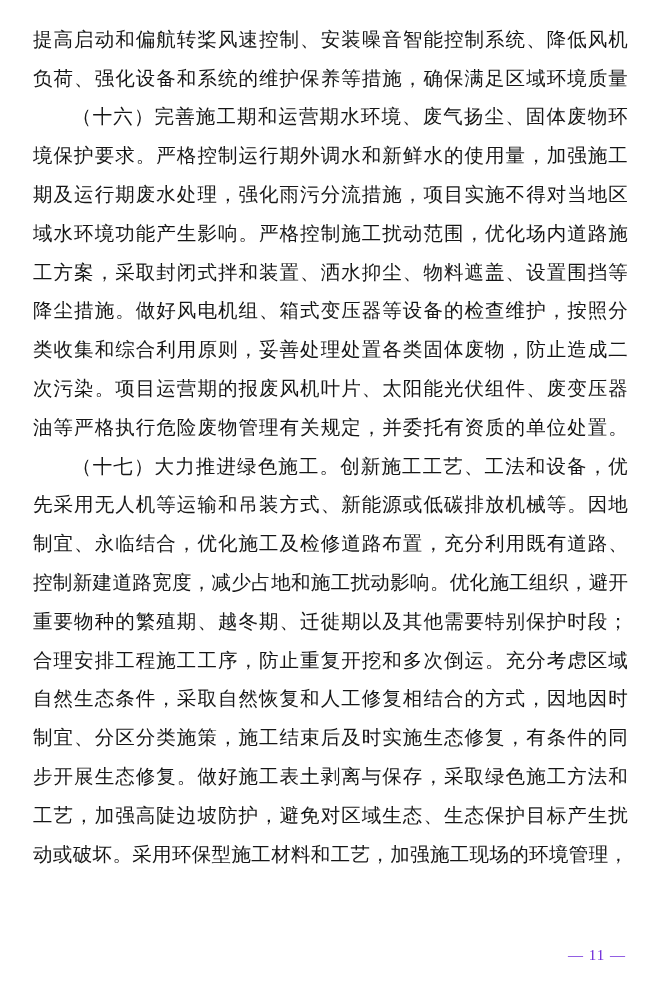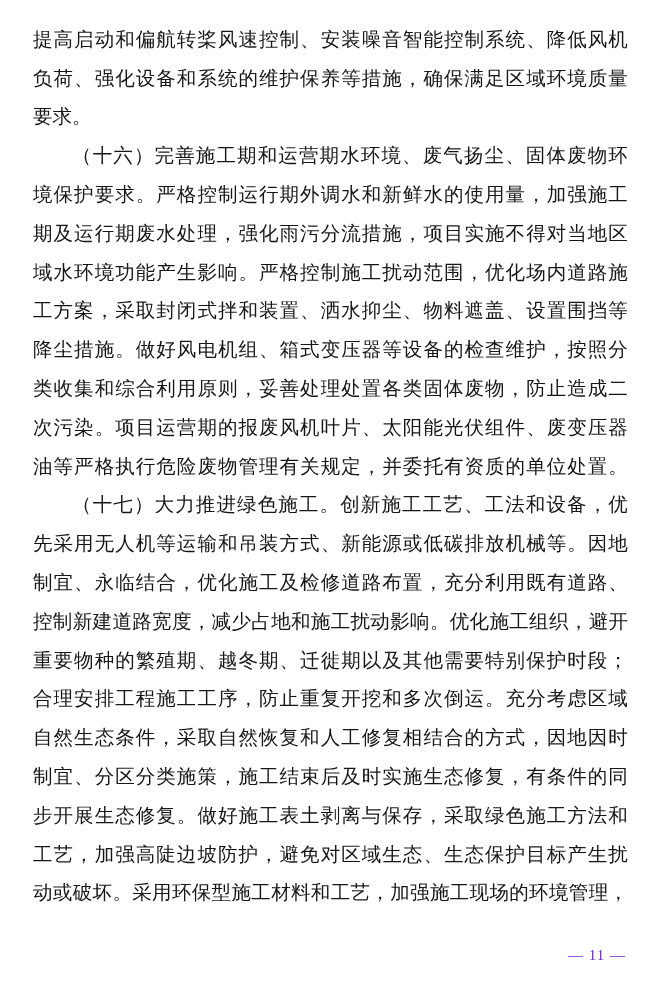--- a/index.html
+++ b/index.html
@@ -51,21 +51,20 @@
     font-family: "Liberation Serif", "DejaVu Serif", serif;
   }
 </style>
 </head>
 <body>
 
 <div class="page">
   <div class="text-block" id="text-block">
       <div class="line j"><span>提</span><span>高</span><span>启</span><span>动</span><span>和</span><span>偏</span><span>航</span><span>转</span><span>桨</span><span>风</span><span>速</span><span>控</span><span>制</span><span>、</span><span>安</span><span>装</span><span>噪</span><span>音</span><span>智</span><span>能</span><span>控</span><span>制</span><span>系</span><span>统</span><span>、</span><span>降</span><span>低</span><span>风</span><span>机</span></div>
       <div class="line j"><span>负</span><span>荷</span><span>、</span><span>强</span><span>化</span><span>设</span><span>备</span><span>和</span><span>系</span><span>统</span><span>的</span><span>维</span><span>护</span><span>保</span><span>养</span><span>等</span><span>措</span><span>施</span><span>，</span><span>确</span><span>保</span><span>满</span><span>足</span><span>区</span><span>域</span><span>环</span><span>境</span><span>质</span><span>量</span></div>
-      <div class="line">要求。</div>
       <div class="line j indent"><span>（</span><span>十</span><span>六</span><span>）</span><span>完</span><span>善</span><span>施</span><span>工</span><span>期</span><span>和</span><span>运</span><span>营</span><span>期</span><span>水</span><span>环</span><span>境</span><span>、</span><span>废</span><span>气</span><span>扬</span><span>尘</span><span>、</span><span>固</span><span>体</span><span>废</span><span>物</span><span>环</span></div>
       <div class="line j"><span>境</span><span>保</span><span>护</span><span>要</span><span>求</span><span>。</span><span>严</span><span>格</span><span>控</span><span>制</span><span>运</span><span>行</span><span>期</span><span>外</span><span>调</span><span>水</span><span>和</span><span>新</span><span>鲜</span><span>水</span><span>的</span><span>使</span><span>用</span><span>量</span><span>，</span><span>加</span><span>强</span><span>施</span><span>工</span></div>
       <div class="line j"><span>期</span><span>及</span><span>运</span><span>行</span><span>期</span><span>废</span><span>水</span><span>处</span><span>理</span><span>，</span><span>强</span><span>化</span><span>雨</span><span>污</span><span>分</span><span>流</span><span>措</span><span>施</span><span>，</span><span>项</span><span>目</span><span>实</span><span>施</span><span>不</span><span>得</span><span>对</span><span>当</span><span>地</span><span>区</span></div>
       <div class="line j"><span>域</span><span>水</span><span>环</span><span>境</span><span>功</span><span>能</span><span>产</span><span>生</span><span>影</span><span>响</span><span>。</span><span>严</span><span>格</span><span>控</span><span>制</span><span>施</span><span>工</span><span>扰</span><span>动</span><span>范</span><span>围</span><span>，</span><span>优</span><span>化</span><span>场</span><span>内</span><span>道</span><span>路</span><span>施</span></div>
       <div class="line j"><span>工</span><span>方</span><span>案</span><span>，</span><span>采</span><span>取</span><span>封</span><span>闭</span><span>式</span><span>拌</span><span>和</span><span>装</span><span>置</span><span>、</span><span>洒</span><span>水</span><span>抑</span><span>尘</span><span>、</span><span>物</span><span>料</span><span>遮</span><span>盖</span><span>、</span><span>设</span><span>置</span><span>围</span><span>挡</span><span>等</span></div>
       <div class="line j"><span>降</span><span>尘</span><span>措</span><span>施</span><span>。</span><span>做</span><span>好</span><span>风</span><span>电</span><span>机</span><span>组</span><span>、</span><span>箱</span><span>式</span><span>变</span><span>压</span><span>器</span><span>等</span><span>设</span><span>备</span><span>的</span><span>检</span><span>查</span><span>维</span><span>护</span><span>，</span><span>按</span><span>照</span><span>分</span></div>
       <div class="line j"><span>类</span><span>收</span><span>集</span><span>和</span><span>综</span><span>合</span><span>利</span><span>用</span><span>原</span><span>则</span><span>，</span><span>妥</span><span>善</span><span>处</span><span>理</span><span>处</span><span>置</span><span>各</span><span>类</span><span>固</span><span>体</span><span>废</span><span>物</span><span>，</span><span>防</span><span>止</span><span>造</span><span>成</span><span>二</span></div>
       <div class="line j"><span>次</span><span>污</span><span>染</span><span>。</span><span>项</span><span>目</span><span>运</span><span>营</span><span>期</span><span>的</span><span>报</span><span>废</span><span>风</span><span>机</span><span>叶</span><span>片</span><span>、</span><span>太</span><span>阳</span><span>能</span><span>光</span><span>伏</span><span>组</span><span>件</span><span>、</span><span>废</span><span>变</span><span>压</span><span>器</span></div>
       <div class="line j"><span>油</span><span>等</span><span>严</span><span>格</span><span>执</span><span>行</span><span>危</span><span>险</span><span>废</span><span>物</span><span>管</span><span>理</span><span>有</span><span>关</span><span>规</span><span>定</span><span>，</span><span>并</span><span>委</span><span>托</span><span>有</span><span>资</span><span>质</span><span>的</span><span>单</span><span>位</span><span>处</span><span>置</span><span>。</span></div>
       <div class="line j indent"><span>（</span><span>十</span><span>七</span><span>）</span><span>大</span><span>力</span><span>推</span><span>进</span><span>绿</span><span>色</span><span>施</span><span>工</span><span>。</span><span>创</span><span>新</span><span>施</span><span>工</span><span>工</span><span>艺</span><span>、</span><span>工</span><span>法</span><span>和</span><span>设</span><span>备</span><span>，</span><span>优</span></div>

